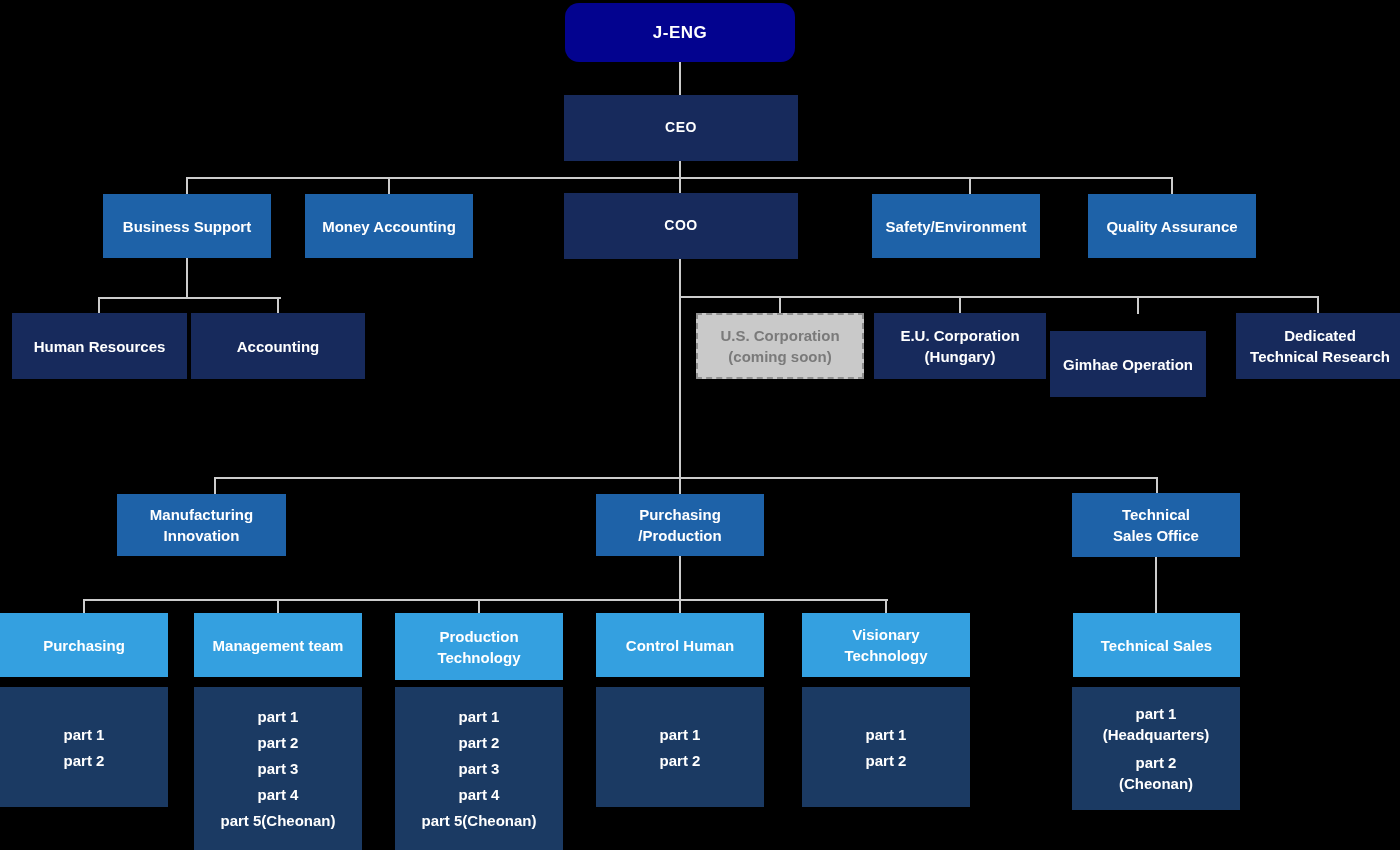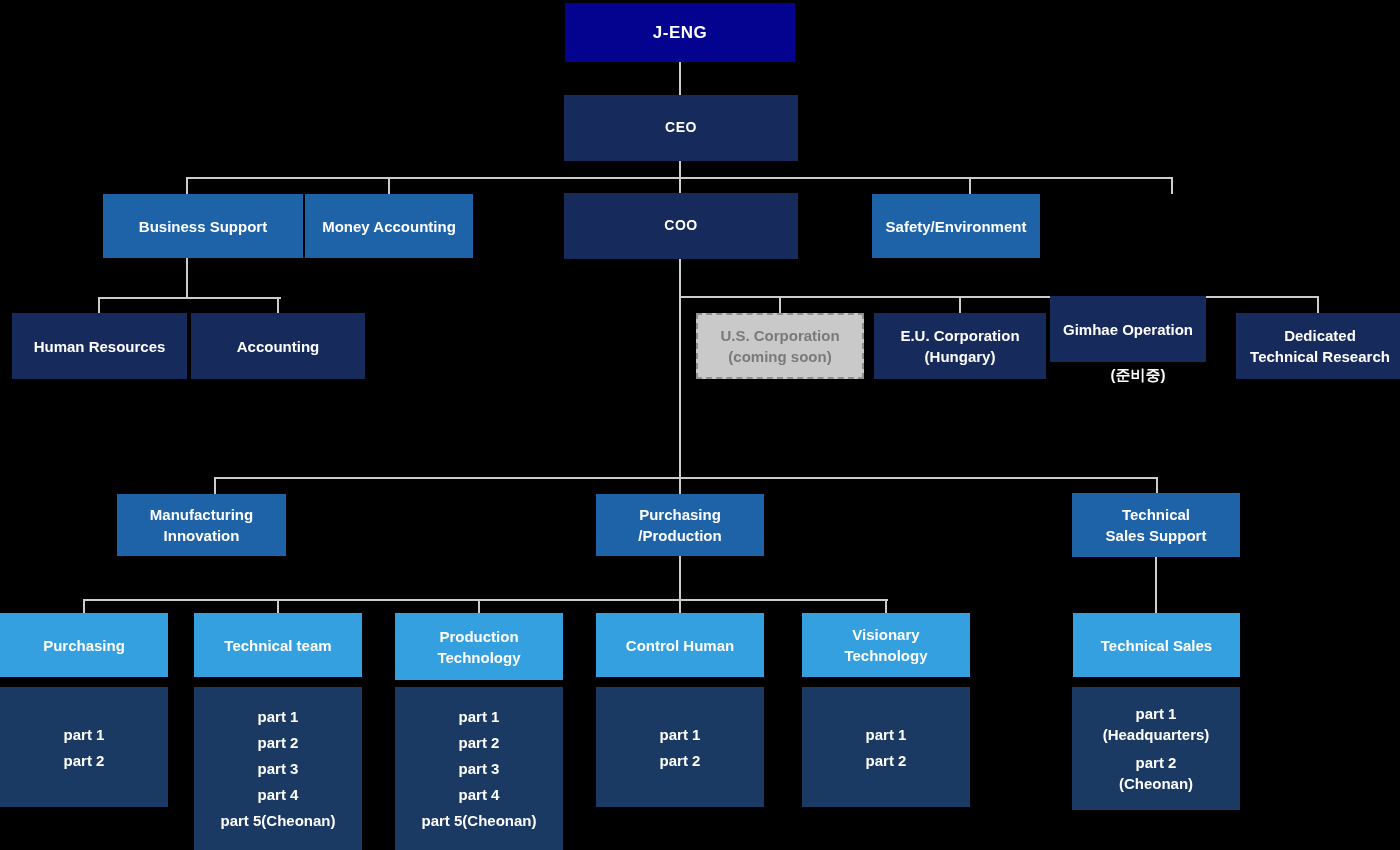--- a/index.html
+++ b/index.html
@@ -6,21 +6,21 @@
   html,body{margin:0;padding:0;background:#000;}
   .stage{
     position:relative;width:1400px;height:850px;background:var(--background);
     overflow:hidden;font-family:"Liberation Sans",sans-serif;
   }
   .node{
     position:absolute;display:flex;align-items:center;justify-content:center;
     text-align:center;color:var(--text);font-weight:bold;font-size:15px;
     line-height:1.4;white-space:pre-line;box-sizing:border-box;z-index:1;
   }
-  .brand{background:var(--brand);font-size:17px;letter-spacing:.5px;}
+  .brand{background:var(--brand);font-size:17px;letter-spacing:.5px;border-radius:14px;}
   .dark{background:var(--dark);}
   .big{font-size:14px;letter-spacing:.5px;}
   .medium{background:var(--medium);}
   .light{background:var(--light);}
   .muted{
     background:var(--muted_bg);color:var(--muted_text);
     border:2px dashed var(--muted_border);
   }
   .part-box{
     background:var(--part);flex-direction:column;gap:9px;
@@ -65,45 +65,46 @@
   <div class="line" style="left:277px;top:599px;width:2px;height:15px"></div>
   <div class="line" style="left:478px;top:599px;width:2px;height:15px"></div>
   <div class="line" style="left:885px;top:599px;width:2px;height:15px"></div>
   <div class="line" style="left:1155px;top:557px;width:2px;height:57px"></div>
 
   <div class="note" style="left:1050px;top:366px;width:176px">(준비중)</div>
 
   <div class="node brand" style="left:565px;top:3px;width:230px;height:59px">J-ENG</div>
   <div class="node dark big" style="left:564px;top:95px;width:234px;height:66px">CEO</div>
 
-  <div class="node medium" style="left:103px;top:194px;width:200px;height:64px">Business Support</div>
+  <div class="node medium" style="left:103px;top:194px;width:168px;height:64px">Business Support</div>
   <div class="node medium" style="left:305px;top:194px;width:168px;height:64px">Money Accounting</div>
   <div class="node dark big" style="left:564px;top:193px;width:234px;height:66px">COO</div>
   <div class="node medium" style="left:872px;top:194px;width:168px;height:64px">Safety/Environment</div>
+  <div class="node medium" style="left:1088px;top:194px;width:168px;height:64px">Quality Assurance</div>
 
   <div class="node dark" style="left:12px;top:313px;width:175px;height:66px">Human Resources</div>
   <div class="node dark" style="left:191px;top:313px;width:174px;height:66px">Accounting</div>
 
   <div class="node muted" style="left:696px;top:313px;width:168px;height:66px">U.S. Corporation
 (coming soon)</div>
   <div class="node dark" style="left:874px;top:313px;width:172px;height:66px">E.U. Corporation
 (Hungary)</div>
-  <div class="node dark" style="left:1050px;top:296px;width:156px;height:66px">Gimhae Operation</div>
+  <div class="node dark" style="left:1050px;top:331px;width:156px;height:66px">Gimhae Operation</div>
   <div class="node dark" style="left:1236px;top:313px;width:168px;height:66px">Dedicated
 Technical Research</div>
 
   <div class="node medium" style="left:117px;top:494px;width:169px;height:62px">Manufacturing
 Innovation</div>
   <div class="node medium" style="left:596px;top:494px;width:168px;height:62px">Purchasing
 /Production</div>
   <div class="node medium" style="left:1072px;top:493px;width:168px;height:64px">Technical
-Sales Support</div>
+Sales Office</div>
 
   <div class="node light" style="left:0px;top:613px;width:168px;height:64px">Purchasing</div>
-  <div class="node light" style="left:194px;top:613px;width:168px;height:64px">Technical team</div>
+  <div class="node light" style="left:194px;top:613px;width:168px;height:64px">Management team</div>
   <div class="node light" style="left:395px;top:613px;width:168px;height:67px">Production
 Technology</div>
   <div class="node light" style="left:596px;top:613px;width:168px;height:64px">Control Human</div>
   <div class="node light" style="left:802px;top:613px;width:168px;height:64px">Visionary
 Technology</div>
   <div class="node light" style="left:1073px;top:613px;width:167px;height:64px">Technical Sales</div>
 
   <div class="node part-box" style="left:0px;top:687px;width:168px;height:120px">
     <span>part 1</span>
     <span>part 2</span>

